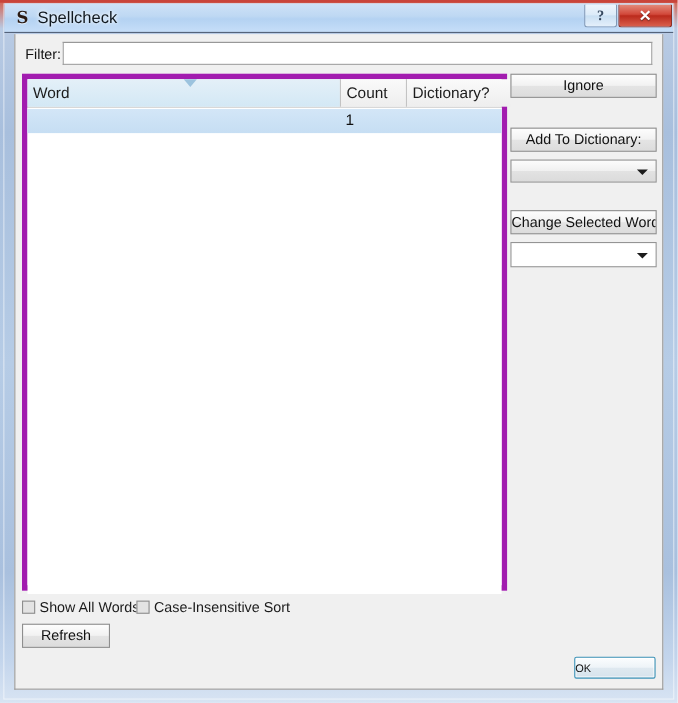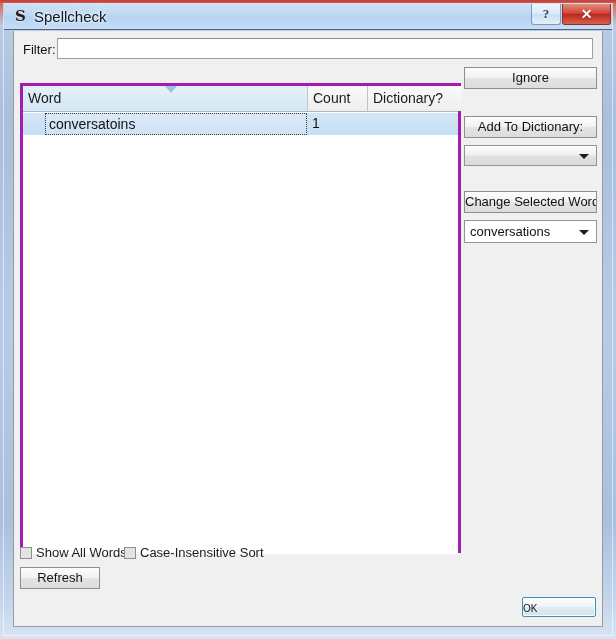--- a/index.html
+++ b/index.html
@@ -141,23 +141,22 @@
     outline: none;
   }
 
   
   #table-panel {
     position: absolute;
     left: 6px; top: 36px;
     width: 441px;
     height: 470px;
     background: #ffffff;
-    border: 3px solid #a21caf;
-    box-sizing: border-box;
-    margin-top: 16px;
+    border: 5px solid #a21caf;
+    box-sizing: border-box;
   }
   #table-header {
     position: relative;
     height: 26px;
     width: 100%;
     box-sizing: border-box;
     border-bottom: 1px solid #b6b6b6;
   }
   .th {
     position: absolute;
@@ -389,39 +388,37 @@
 
       <div id="table-header">
         <div id="th-word" class="th">Word</div>
         <div id="th-count" class="th">Count</div>
         <div id="th-misspelled" class="th">Dictionary?</div>
         <div id="sort-indicator"></div>
       </div>
 
       <div id="table-body">
         <div id="table-row">
-          <div id="td-word" class="td">conversatoins</div>
           <div id="td-count" class="td">1</div>
         </div>
       </div>
 
     </div>
 
     <div id="add-dictionary-button" class="push-button">Add To Dictionary:</div>
 
     <div id="ignore-button" class="push-button">Ignore</div>
 
     <div id="dictionary-select" class="combo grey">
       <span class="combo-arrow"></span>
     </div>
 
     <div id="change-word-button" class="push-button">Change Selected Word To:</div>
 
     <div id="replacement-select" class="combo white">
-      <span class="combo-text">conversations</span>
       <span class="combo-arrow"></span>
     </div>
 
     <div id="checkbox-row">
       <div id="show-all-words-group" class="checkbox-group">
         <span class="checkbox-box"></span><span class="checkbox-label">Show All Words</span>
       </div>
       <div id="case-insensitive-group" class="checkbox-group">
         <span class="checkbox-box"></span><span class="checkbox-label">Case-Insensitive Sort</span>
       </div>

